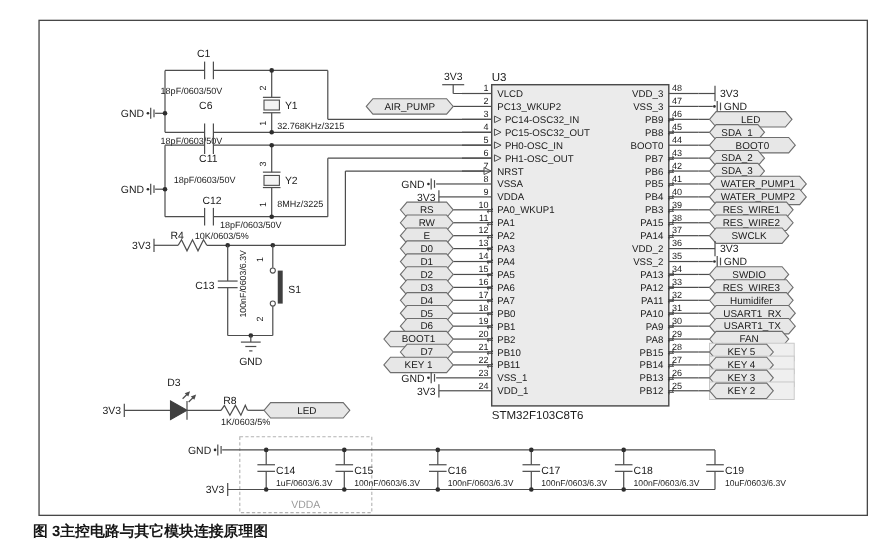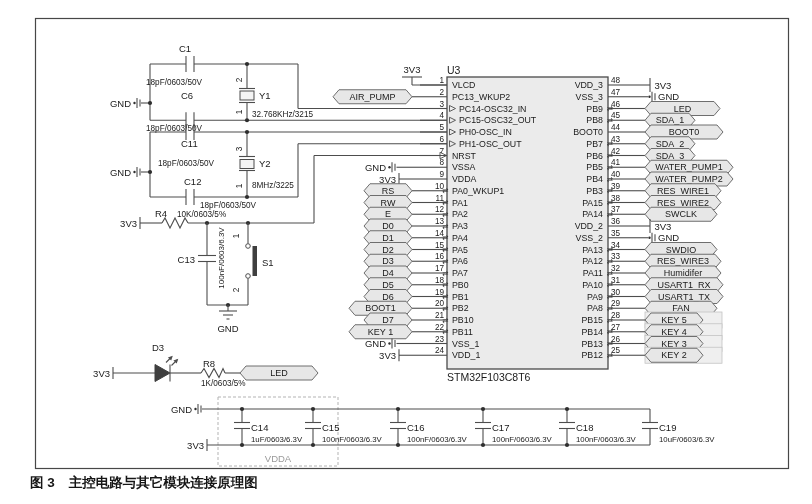--- a/index.html
+++ b/index.html
@@ -1,20 +1,20 @@
 <!DOCTYPE html>
 <html><head>
 <meta charset="utf-8">
 <style>
   html,body{margin:0;padding:0;background:#fff;}
   .page{position:relative;width:812px;height:504px;background:#fff;overflow:hidden;
         font-family:"Liberation Sans","DejaVu Sans",sans-serif;}
   svg text{font-family:"Liberation Sans","DejaVu Sans",sans-serif;}
   .caption{position:absolute;left:30px;top:474px;font-size:13.5px;font-weight:bold;color:#161616;}
-  .caption .fig{margin-right:14px;}
+  .caption .fig{}
 </style>
 </head>
 <body>
 
 <div class="page">
   <svg id="schem" width="812" height="470" viewBox="0 0 812 470">
       <rect x="35.5" y="18.5" width="753" height="450" fill="#ffffff" stroke="#474747" stroke-width="1.2"></rect>
       <rect x="447" y="77" width="161" height="292" fill="#ebebeb" stroke="#4a4a4a" stroke-width="1.3"></rect>
       <text x="447" y="74" font-size="10.5" text-anchor="start" fill="#1a1a1a">U3</text>
       <text x="447" y="381" font-size="10.5" text-anchor="start" fill="#1a1a1a">STM32F103C8T6</text>

